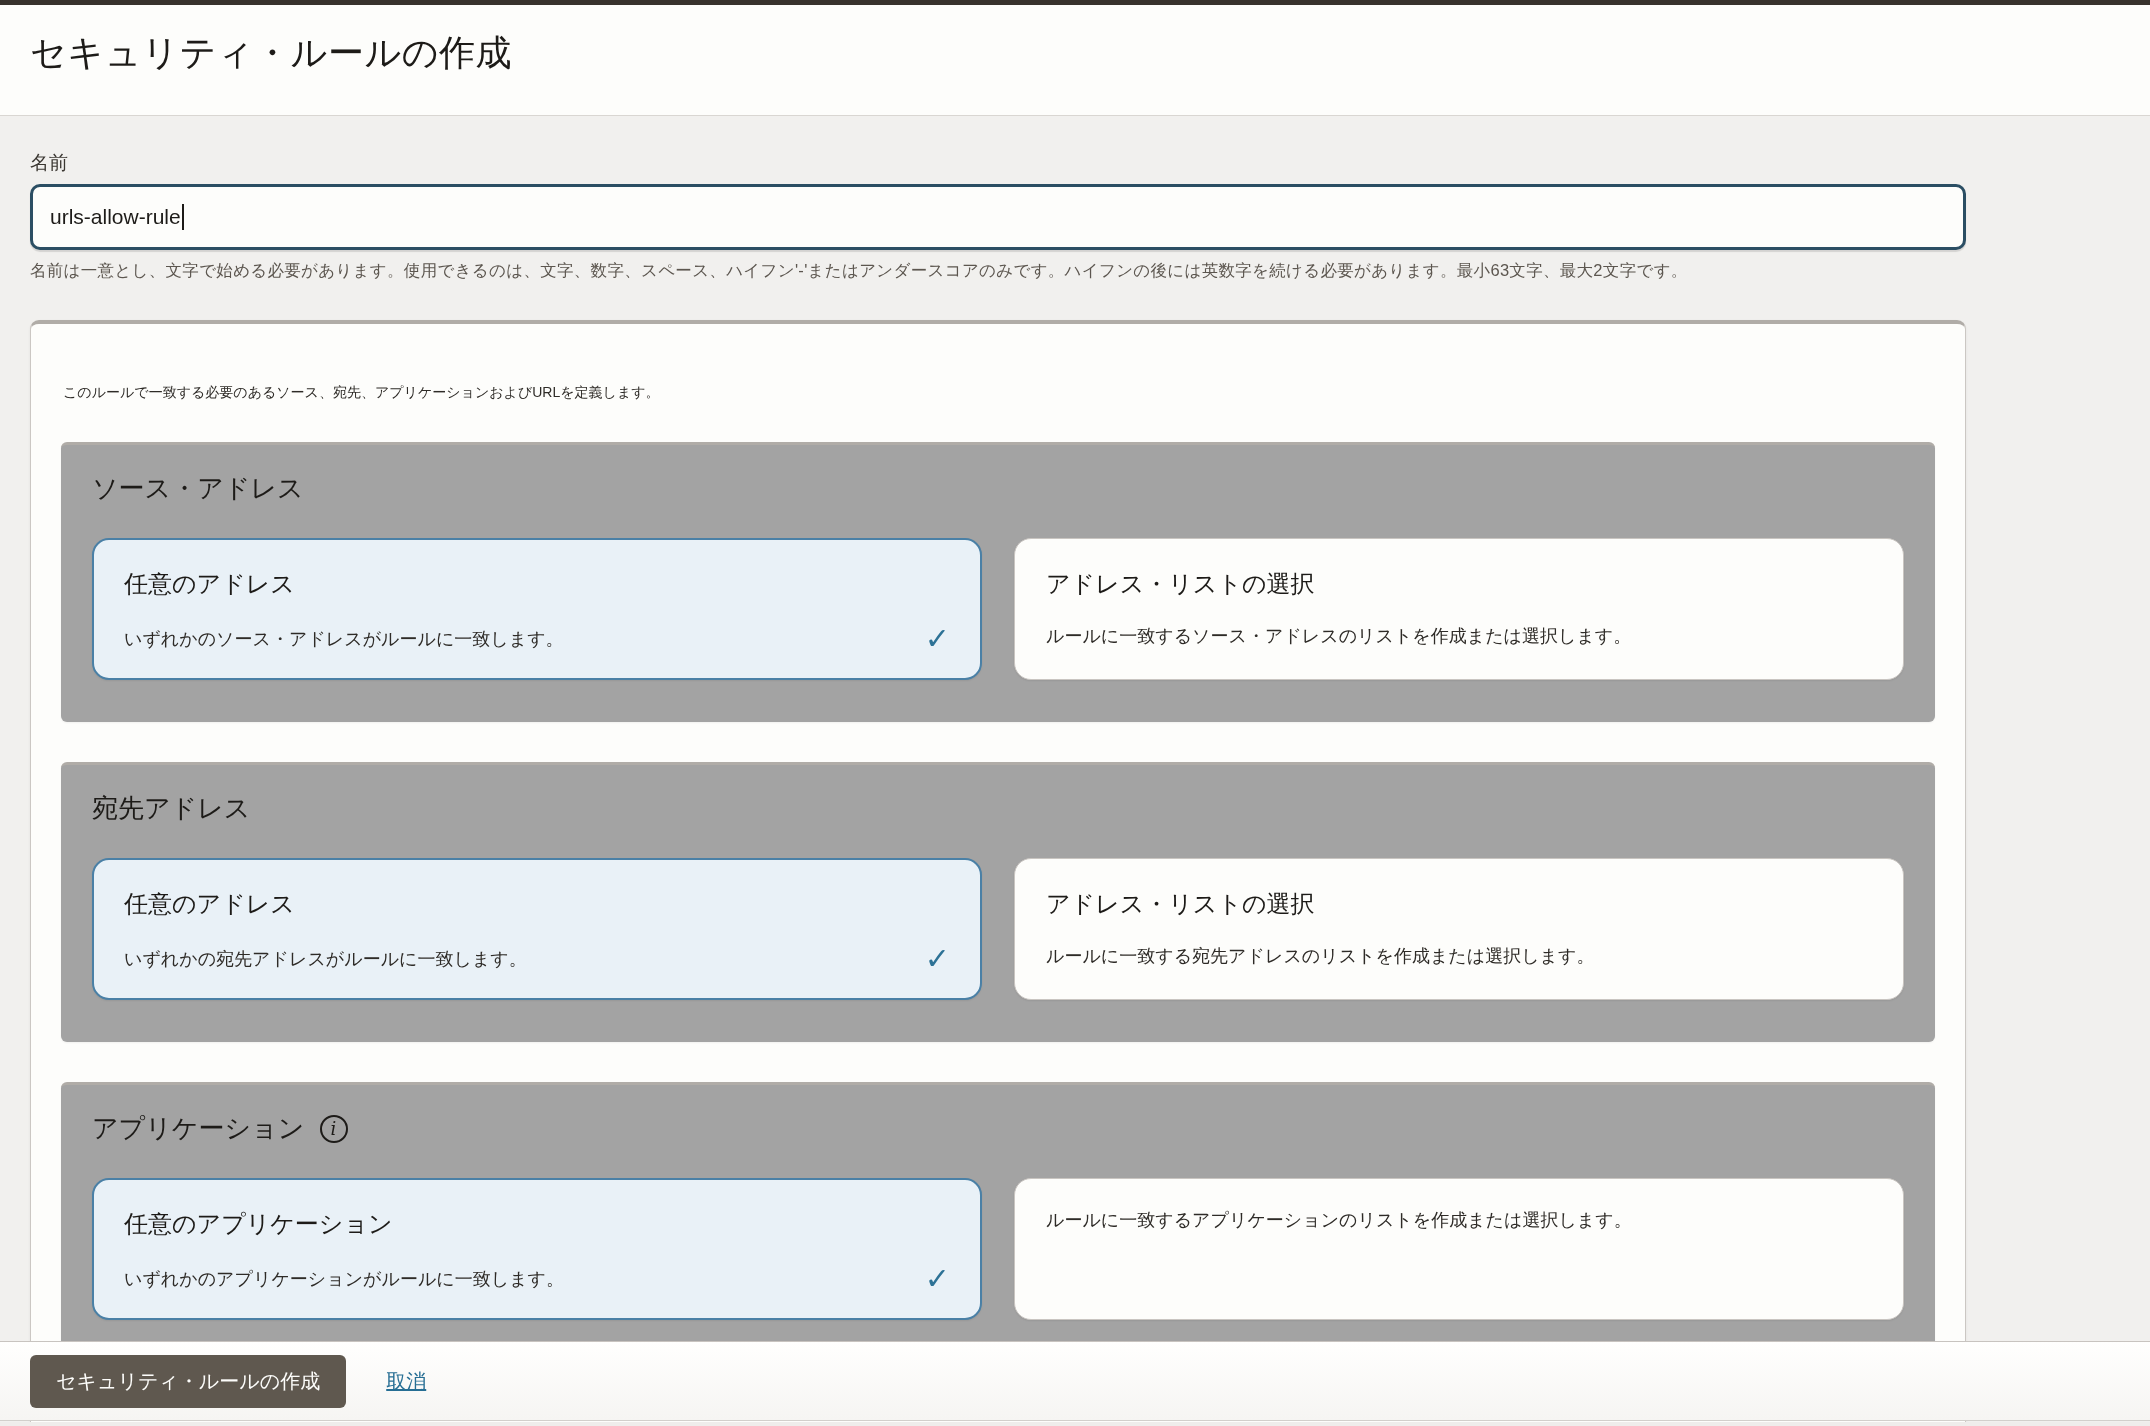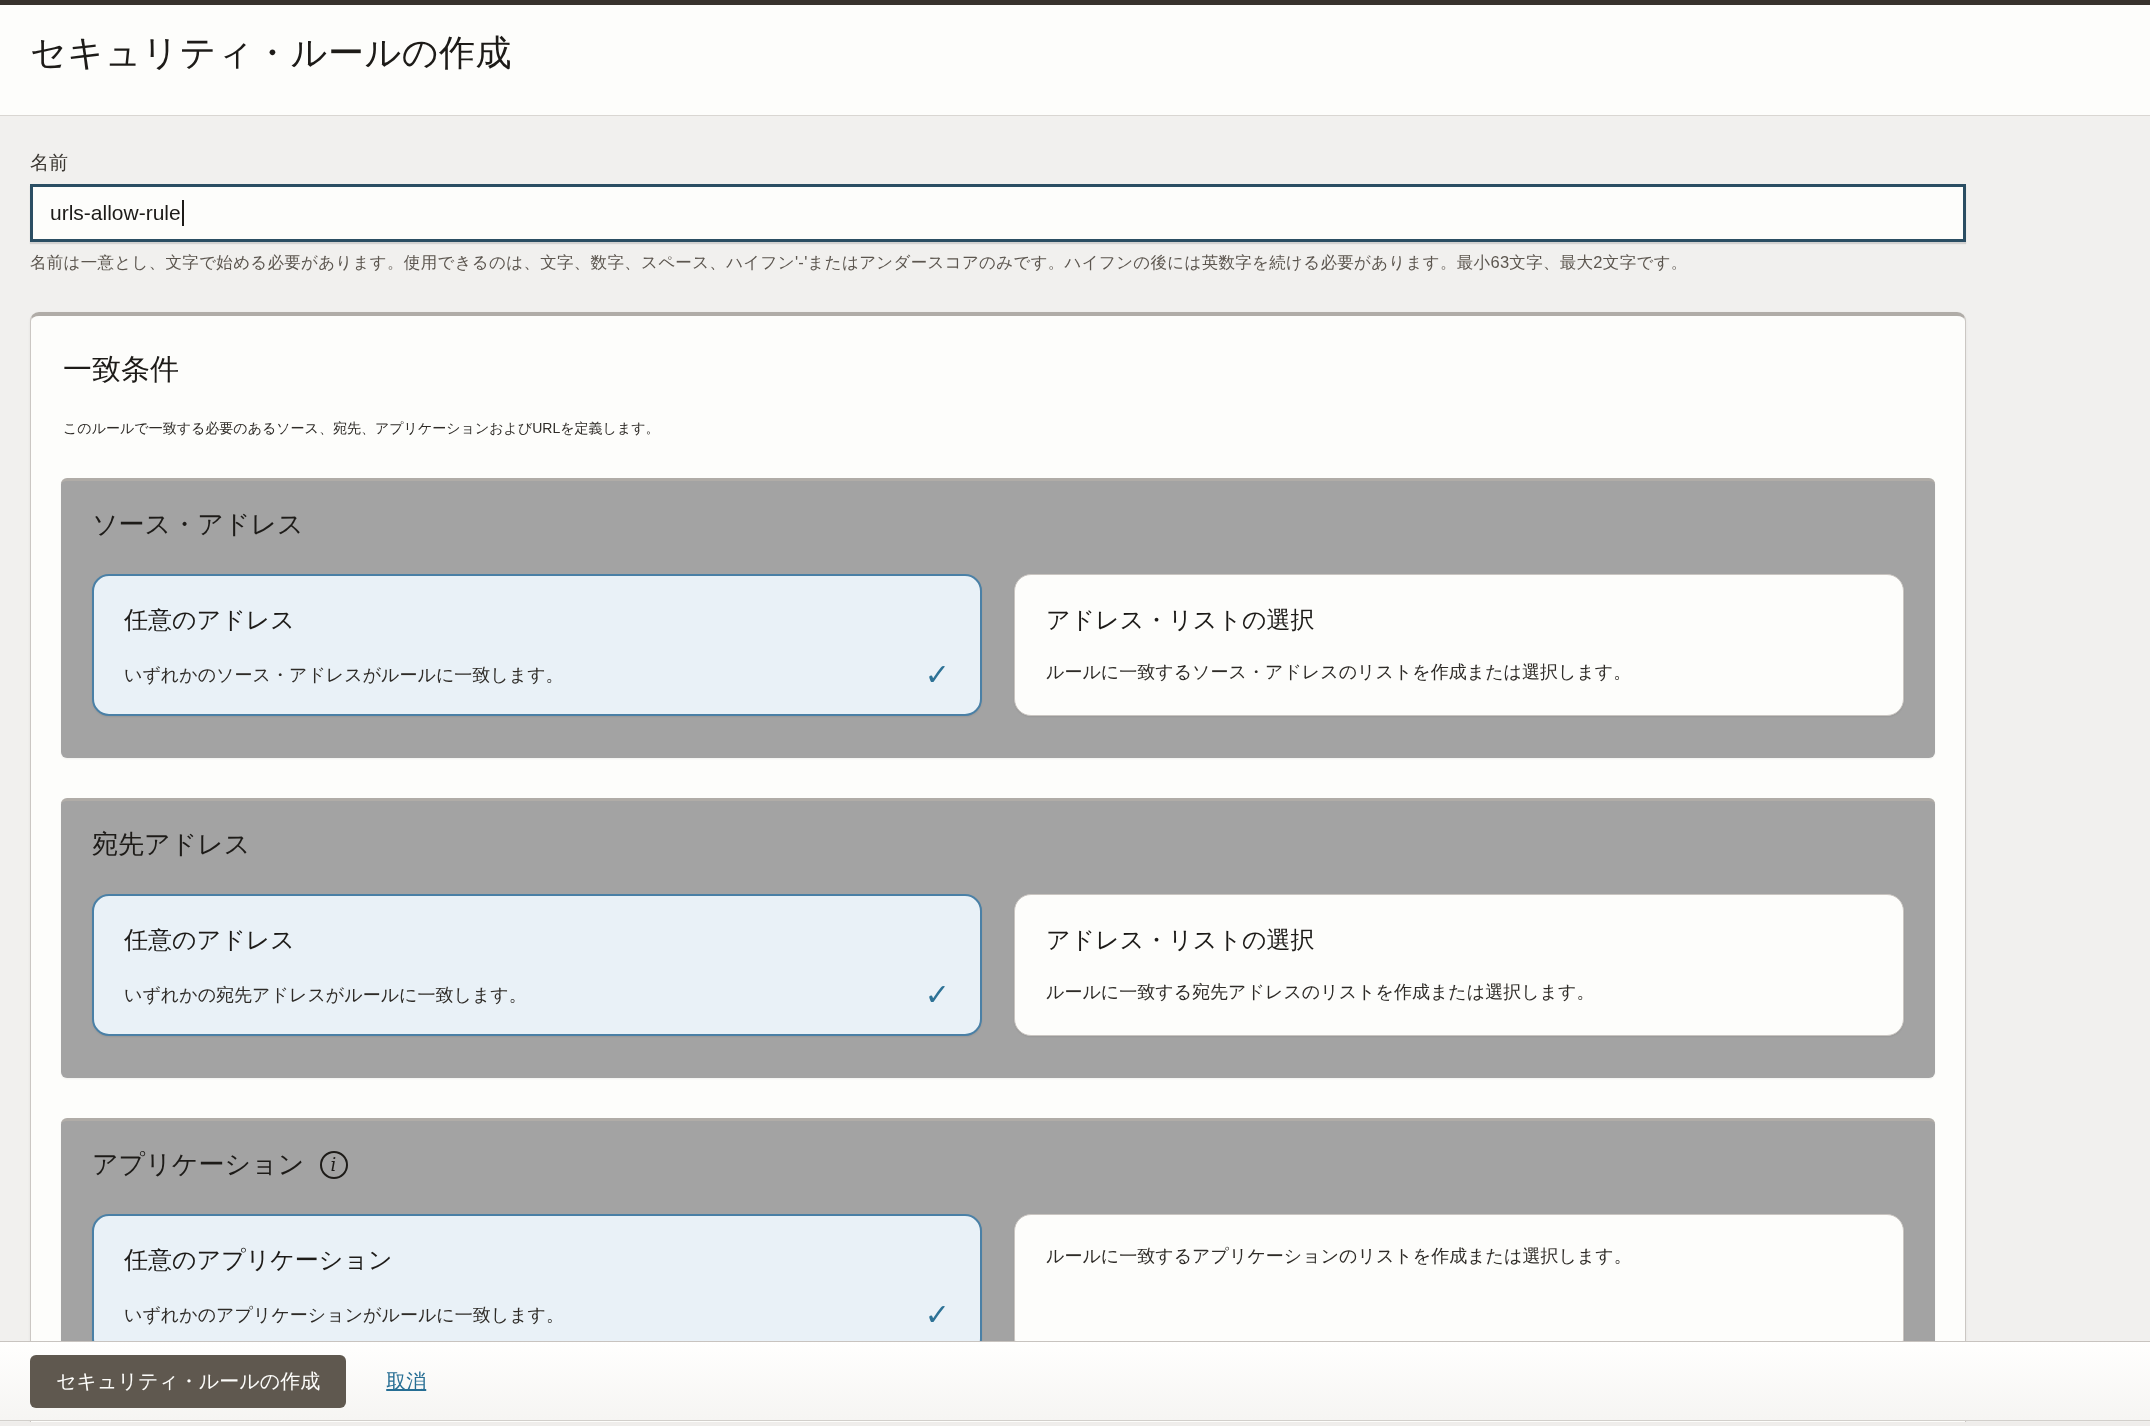--- a/index.html
+++ b/index.html
@@ -26,25 +26,25 @@
   }
   .main { padding: 0 30px; }
   .field-label {
     display: inline-block;
     margin-top: 34px;
     font-size: 19px;
     color: #3a3631;
   }
   .text-input {
     margin-top: 8px;
-    height: 58px;
+    height: 66px;
     width: 1936px;
     background: #fdfdfb;
     border: 3px solid #2b4e63;
-    border-radius: 0;
+    border-radius: 10px;
     box-shadow: 0 2px 1px rgba(0,0,0,0.12);
     display: flex;
     align-items: center;
     padding-left: 17px;
     font-size: 21px;
     color: #1d1b18;
   }
   .caret {
     display: inline-block;
     width: 0;
@@ -201,21 +201,20 @@
   <label class="field-label">名前</label>
 
   <div class="text-input">
     <span>urls-allow-rule</span>
     <span class="caret"></span>
   </div>
 
   <div class="field-helper">名前は一意とし、文字で始める必要があります。使用できるのは、文字、数字、スペース、ハイフン'-'またはアンダースコアのみです。ハイフンの後には英数字を続ける必要があります。最小63文字、最大2文字です。</div>
 
   <div class="panel">
-    <h2 class="panel-title">一致条件</h2>
     <p class="panel-desc">このルールで一致する必要のあるソース、宛先、アプリケーションおよびURLを定義します。</p>
 
     <section class="section">
       <h3 class="section-heading">
         <span>ソース・アドレス</span>
       </h3>
       <div class="cards">
         <div class="card selected">
           <div class="card-title">任意のアドレス</div>
           <div class="card-bottom">

